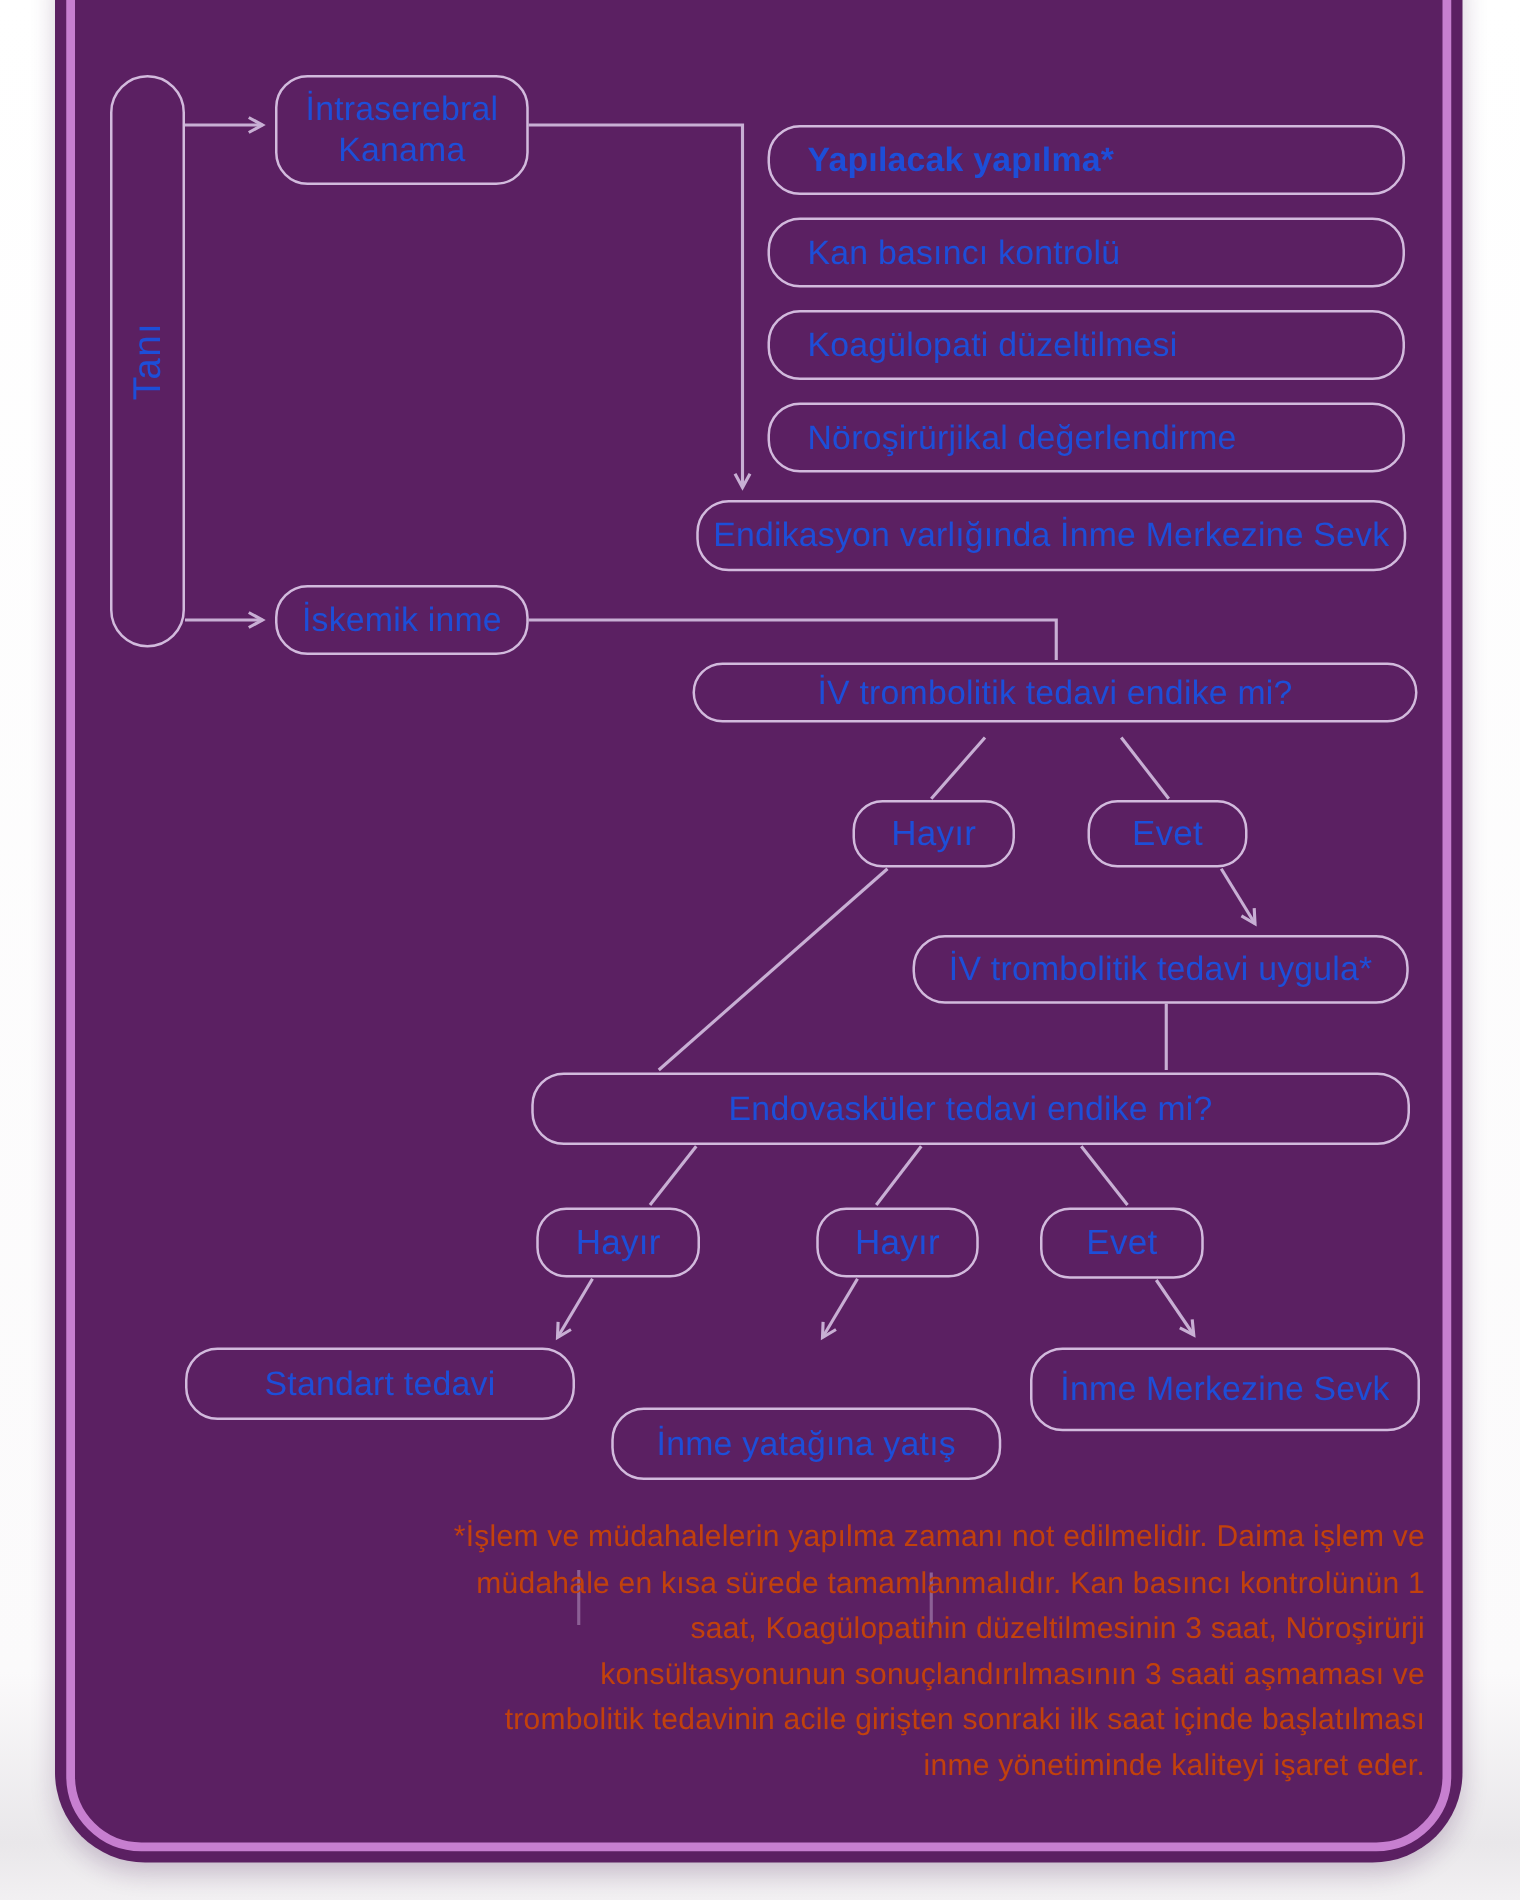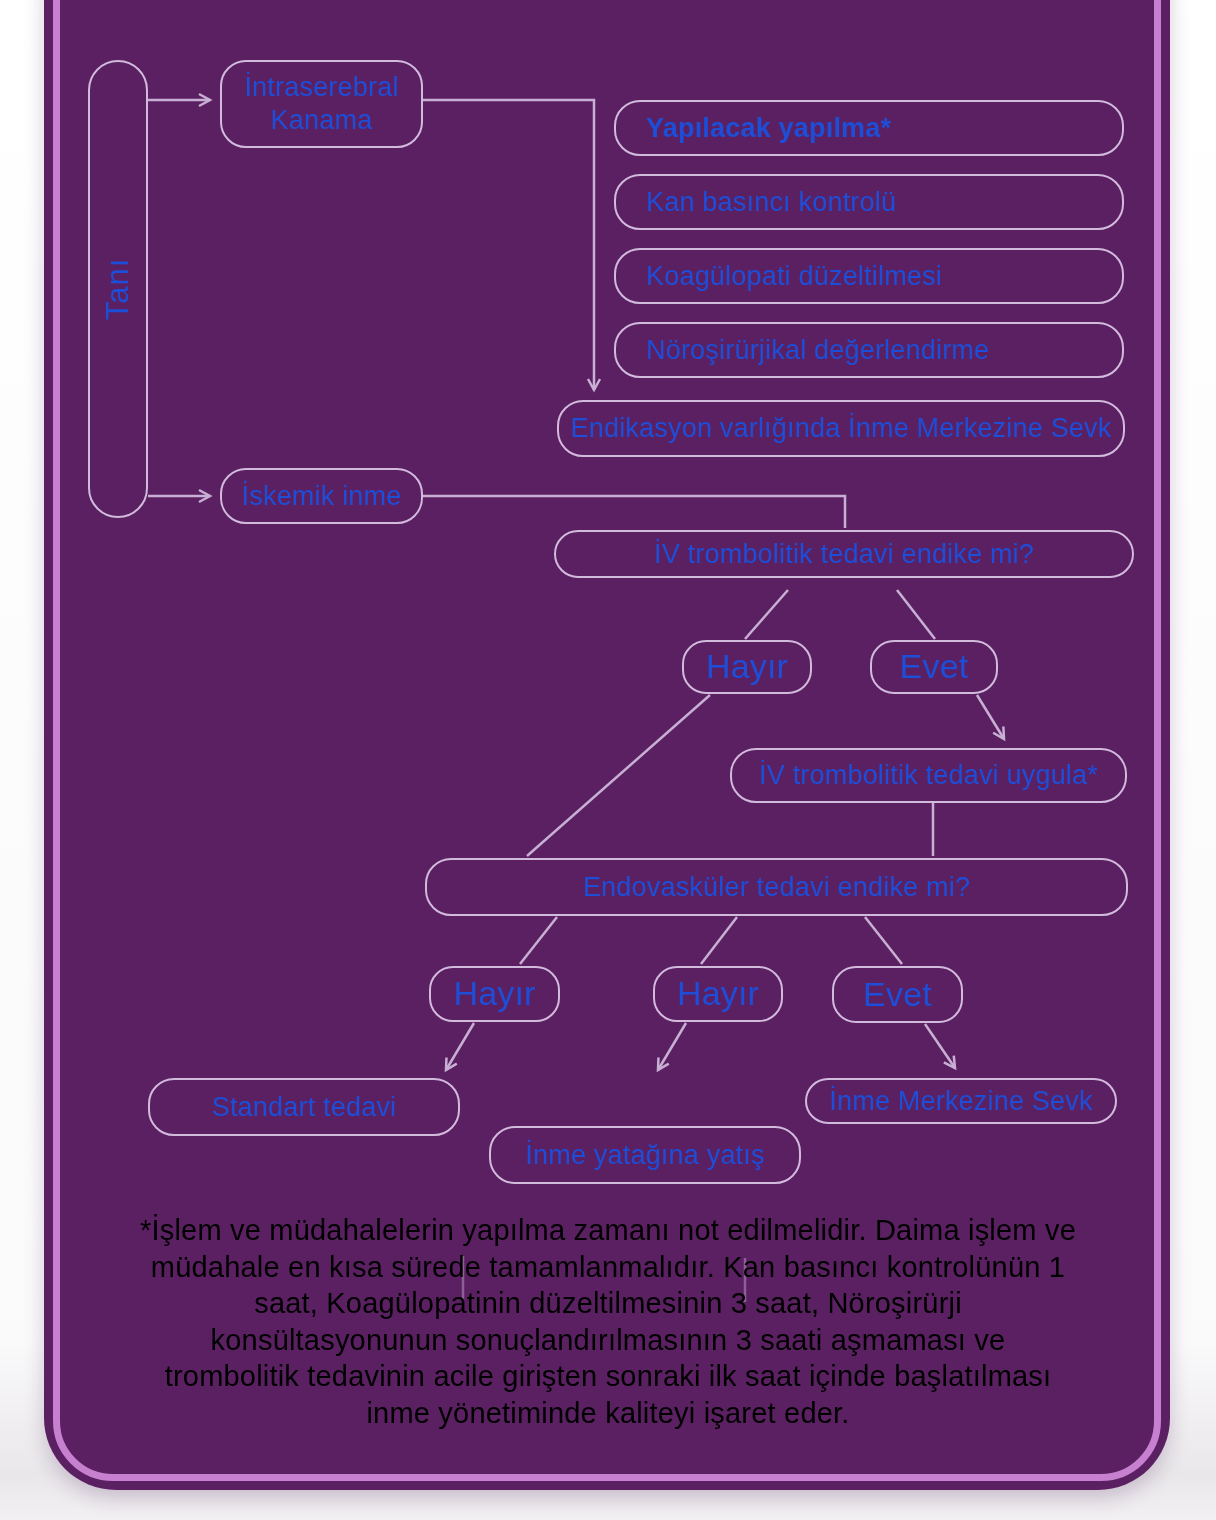--- a/index.html
+++ b/index.html
@@ -19,26 +19,26 @@
   }
   .node{
     position:absolute;box-sizing:border-box;
     border:2.5px solid rgba(226,207,238,.88);border-radius:26px;
     color:#1d4ed8;display:flex;align-items:center;justify-content:center;
     font-size:27px;text-align:center;white-space:pre-line;line-height:1.22;
     letter-spacing:.2px;
   }
   .node.left{justify-content:flex-start;padding-left:30px;text-align:left;}
   .node.bold{font-weight:bold;}
-  .node.small{font-size:34px;border-radius:24px;}
+  .node.small{font-size:28px;border-radius:24px;}
   .tani span{transform:rotate(-90deg);font-size:31px;letter-spacing:1px;}
   svg.wires{position:absolute;left:0;top:0;pointer-events:none;}
   .footnote{
     position:absolute;left:76px;top:1212px;width:1064px;
-    color:#000000;font-size:29px;line-height:36.5px;text-align:center;
+    color:#c2410c;font-size:24px;line-height:36.5px;text-align:right;
     white-space:pre-line;letter-spacing:.2px;
   }
 </style>
 </head>
 <body>
 
 <div class="card">
   <div class="card-border"></div>
 </div>
 
@@ -101,20 +101,20 @@
 <div class="node small" style="left:429px;top:966px;width:131px;height:56px;">Hayır</div>
 
 <div class="node small" style="left:653px;top:966px;width:130px;height:56px;">Hayır</div>
 
 <div class="node small" style="left:832px;top:966px;width:131px;height:57px;">Evet</div>
 
 <div class="node" style="left:148px;top:1078px;width:312px;height:58px;">Standart tedavi</div>
 
 <div class="node" style="left:489px;top:1078px;width:312px;height:58px;margin-top:48px;">İnme yatağına yatış</div>
 
-<div class="node" style="left:805px;top:1078px;width:312px;height:46px;">İnme Merkezine Sevk</div>
+<div class="node" style="left:824px;top:1078px;width:312px;height:67px;">İnme Merkezine Sevk</div>
 
 <div class="footnote">*İşlem ve müdahalelerin yapılma zamanı not edilmelidir. Daima işlem ve
 müdahale en kısa sürede tamamlanmalıdır. Kan basıncı kontrolünün 1
 saat, Koagülopatinin düzeltilmesinin 3 saat, Nöroşirürji
 konsültasyonunun sonuçlandırılmasının 3 saati aşmaması ve
 trombolitik tedavinin acile girişten sonraki ilk saat içinde başlatılması
 inme yönetiminde kaliteyi işaret eder.</div>
 
 </body></html>

